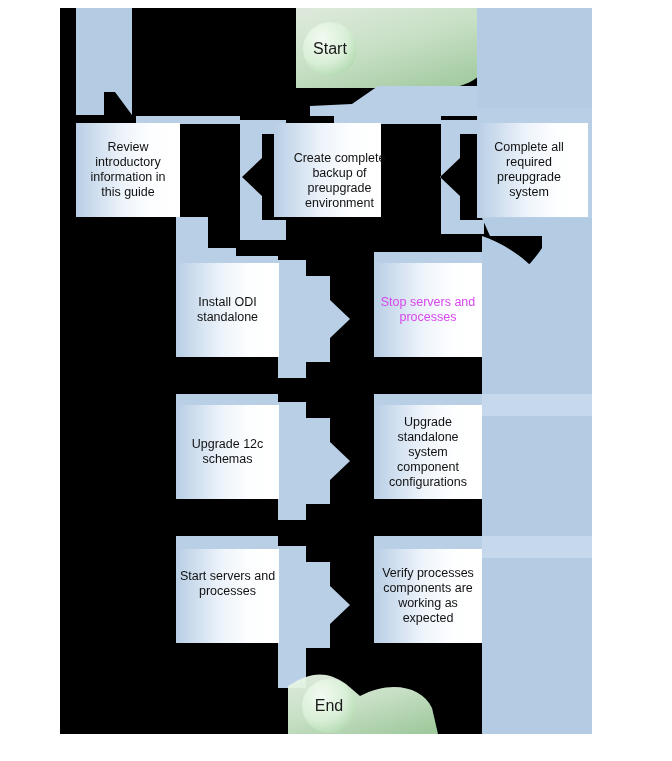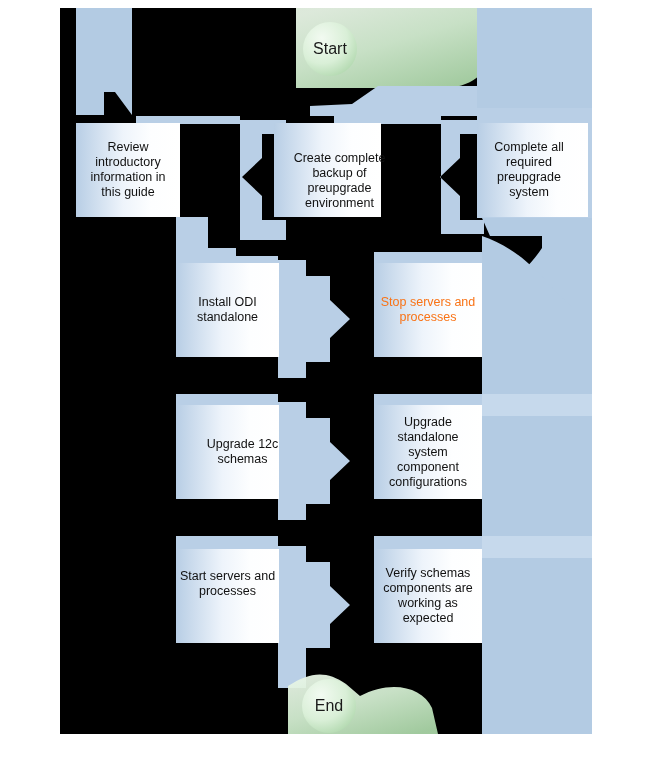--- a/index.html
+++ b/index.html
@@ -8,21 +8,21 @@
   #stage{position:absolute;left:60px;top:8px;width:532px;height:726px;background:#000000;overflow:hidden;}
   svg#flow{position:absolute;left:0;top:0;width:532px;height:726px;display:block;}
   .boxtext{
     position:absolute;
     display:flex;align-items:center;justify-content:center;
     text-align:center;
     font-family:"Liberation Sans",sans-serif;
     font-size:12.5px;line-height:15px;color:#111111;
     pointer-events:none;
   }
-  .boxtext.warn{color:#f97316;}
+  .boxtext.warn{color:#d946ef;}
   .termtext{
     position:absolute;display:flex;align-items:center;justify-content:center;
     font-family:"Liberation Sans",sans-serif;font-size:16px;color:#1a1a1a;
   }
 </style>
 </head>
 <body>
 
 <div id="canvas">
   <div id="stage">
@@ -201,21 +201,21 @@
       </div>
     </div>
 
     <div class="boxtext warn" style="left:314px;top:255px;width:108px;height:94px;">
       <div>
         <div>Stop servers and</div>
         <div>processes</div>
       </div>
     </div>
 
-    <div class="boxtext" style="left:116px;top:397px;width:103px;height:94px;margin-left:15px;">
+    <div class="boxtext" style="left:116px;top:397px;width:103px;height:94px;">
       <div>
         <div>Upgrade 12c</div>
         <div>schemas</div>
       </div>
     </div>
 
     <div class="boxtext" style="left:314px;top:397px;width:108px;height:94px;">
       <div>
         <div>Upgrade</div>
         <div>standalone</div>
@@ -227,21 +227,21 @@
 
     <div class="boxtext" style="left:116px;top:529px;width:103px;height:94px;">
       <div>
         <div>Start servers and</div>
         <div>processes</div>
       </div>
     </div>
 
     <div class="boxtext" style="left:314px;top:541px;width:108px;height:94px;">
       <div>
-        <div>Verify schemas</div>
+        <div>Verify processes</div>
         <div>components are</div>
         <div>working as</div>
         <div>expected</div>
       </div>
     </div>
 
   </div>
 </div>
 
 </body></html>

